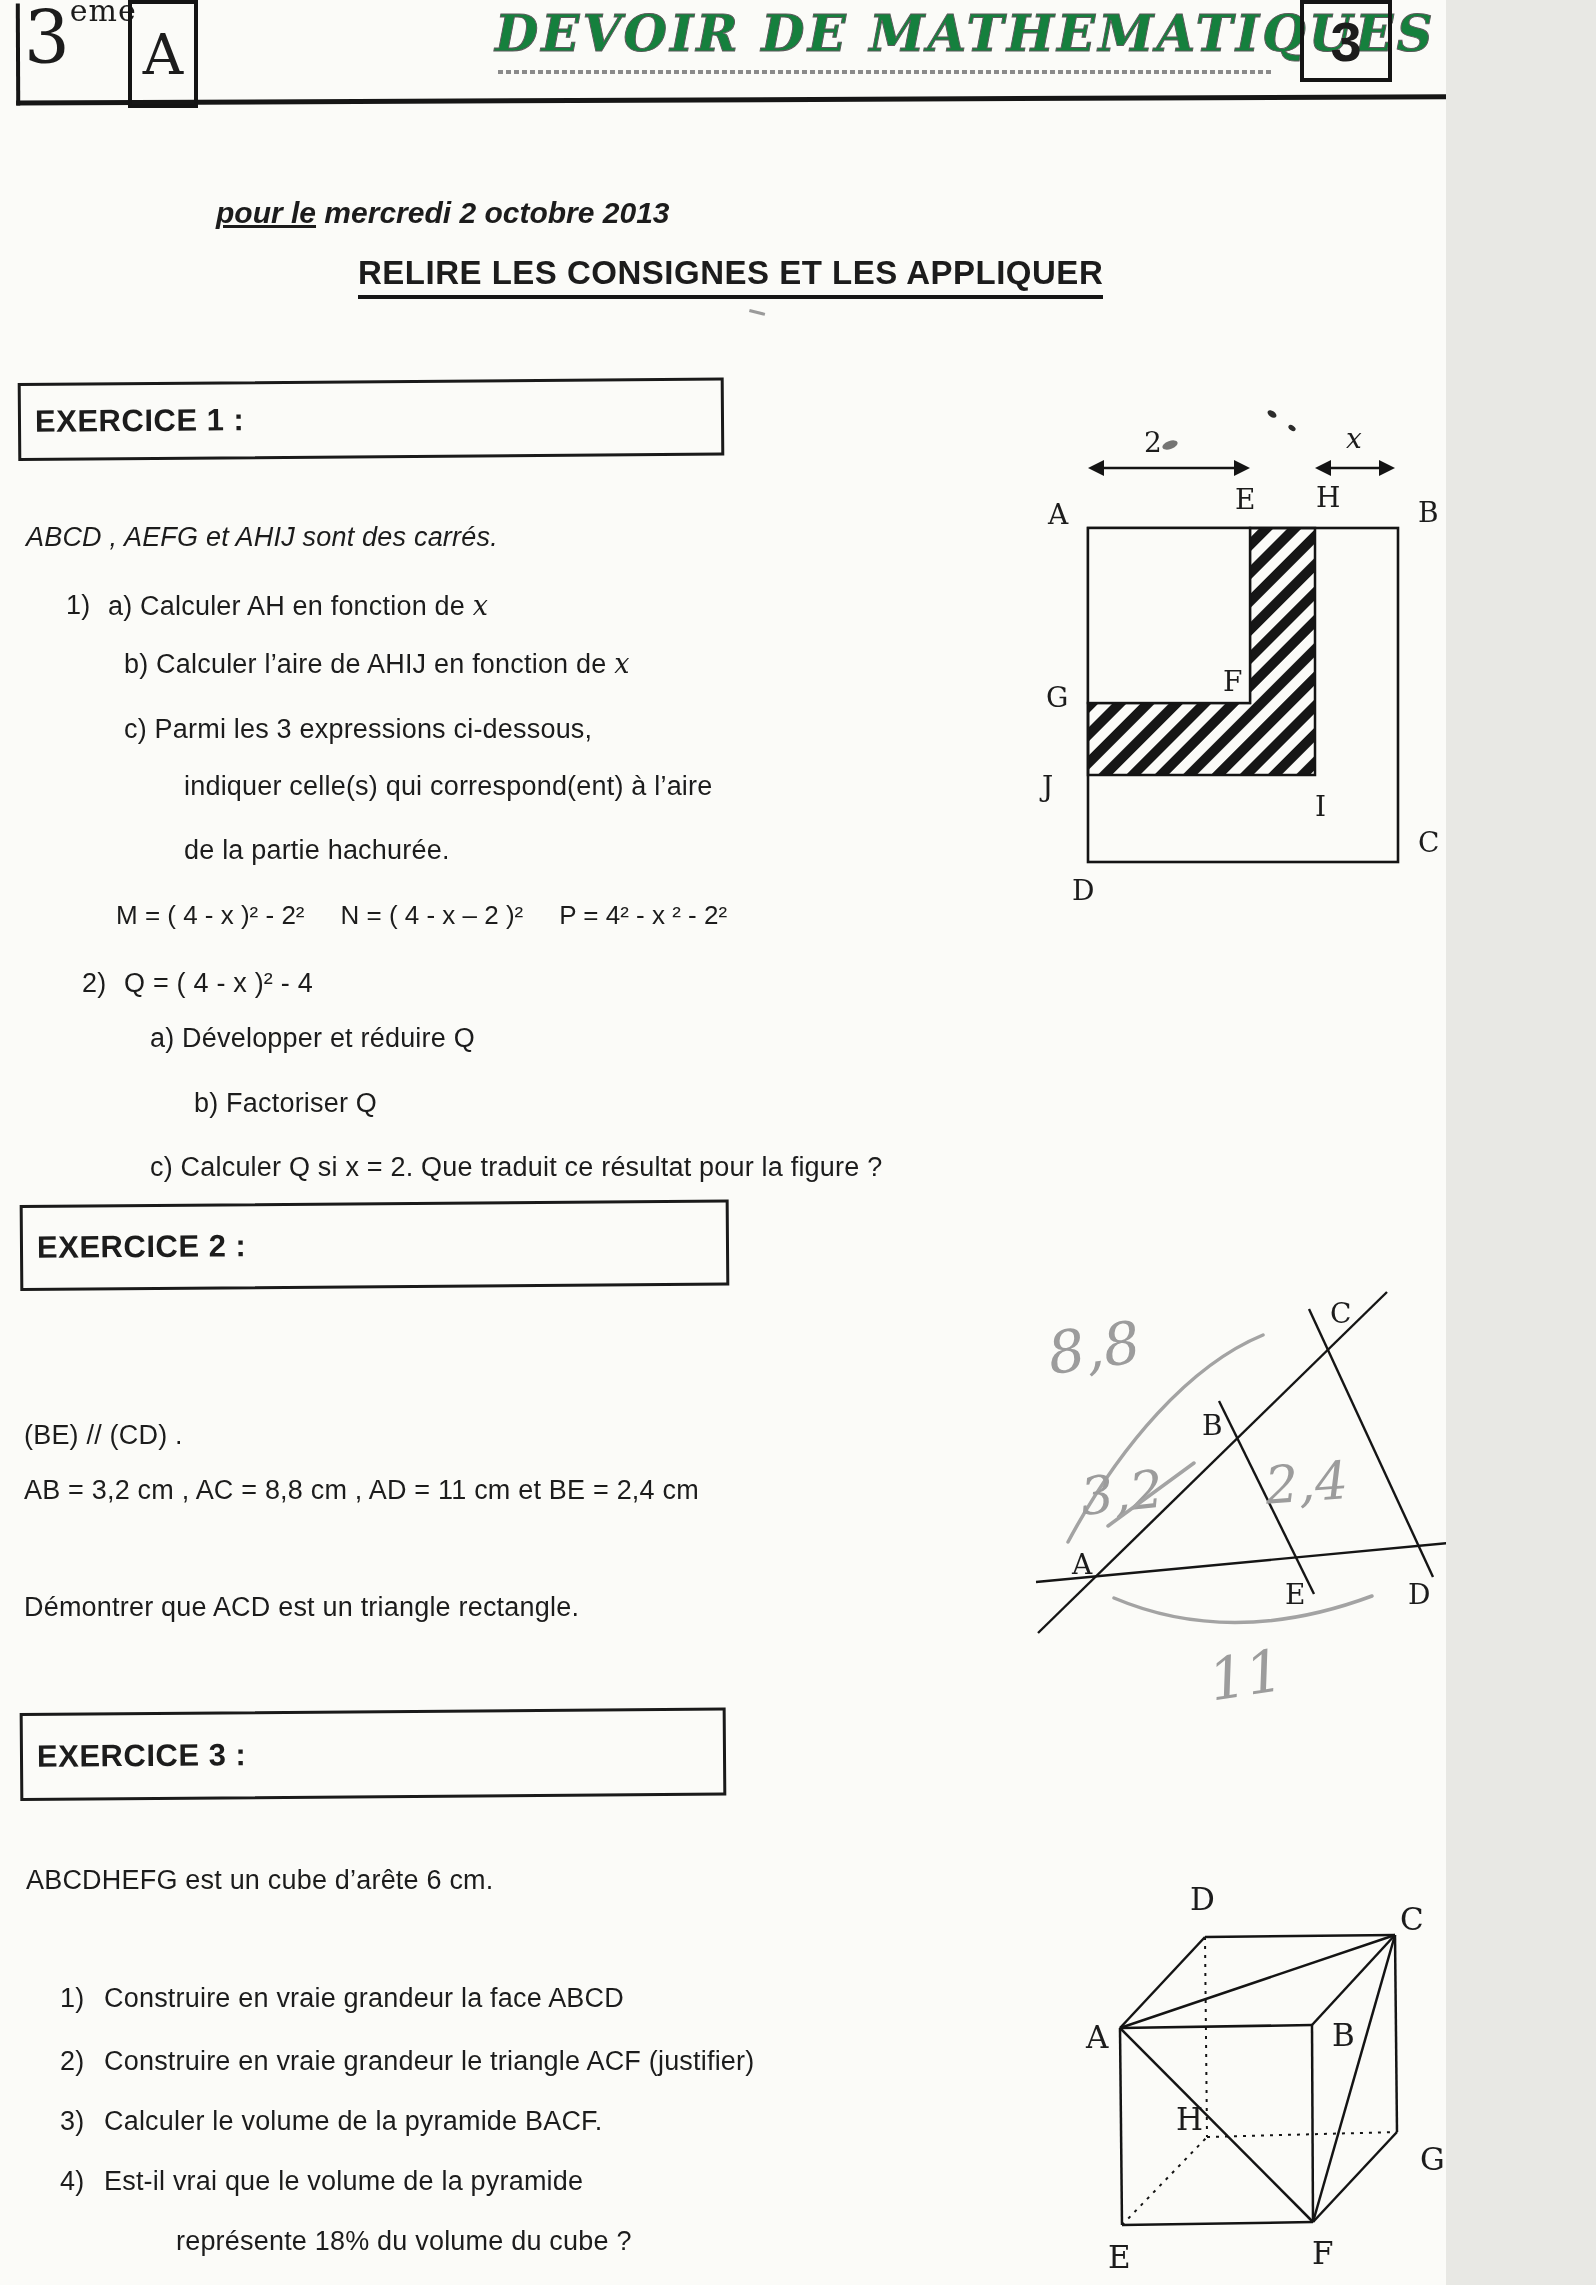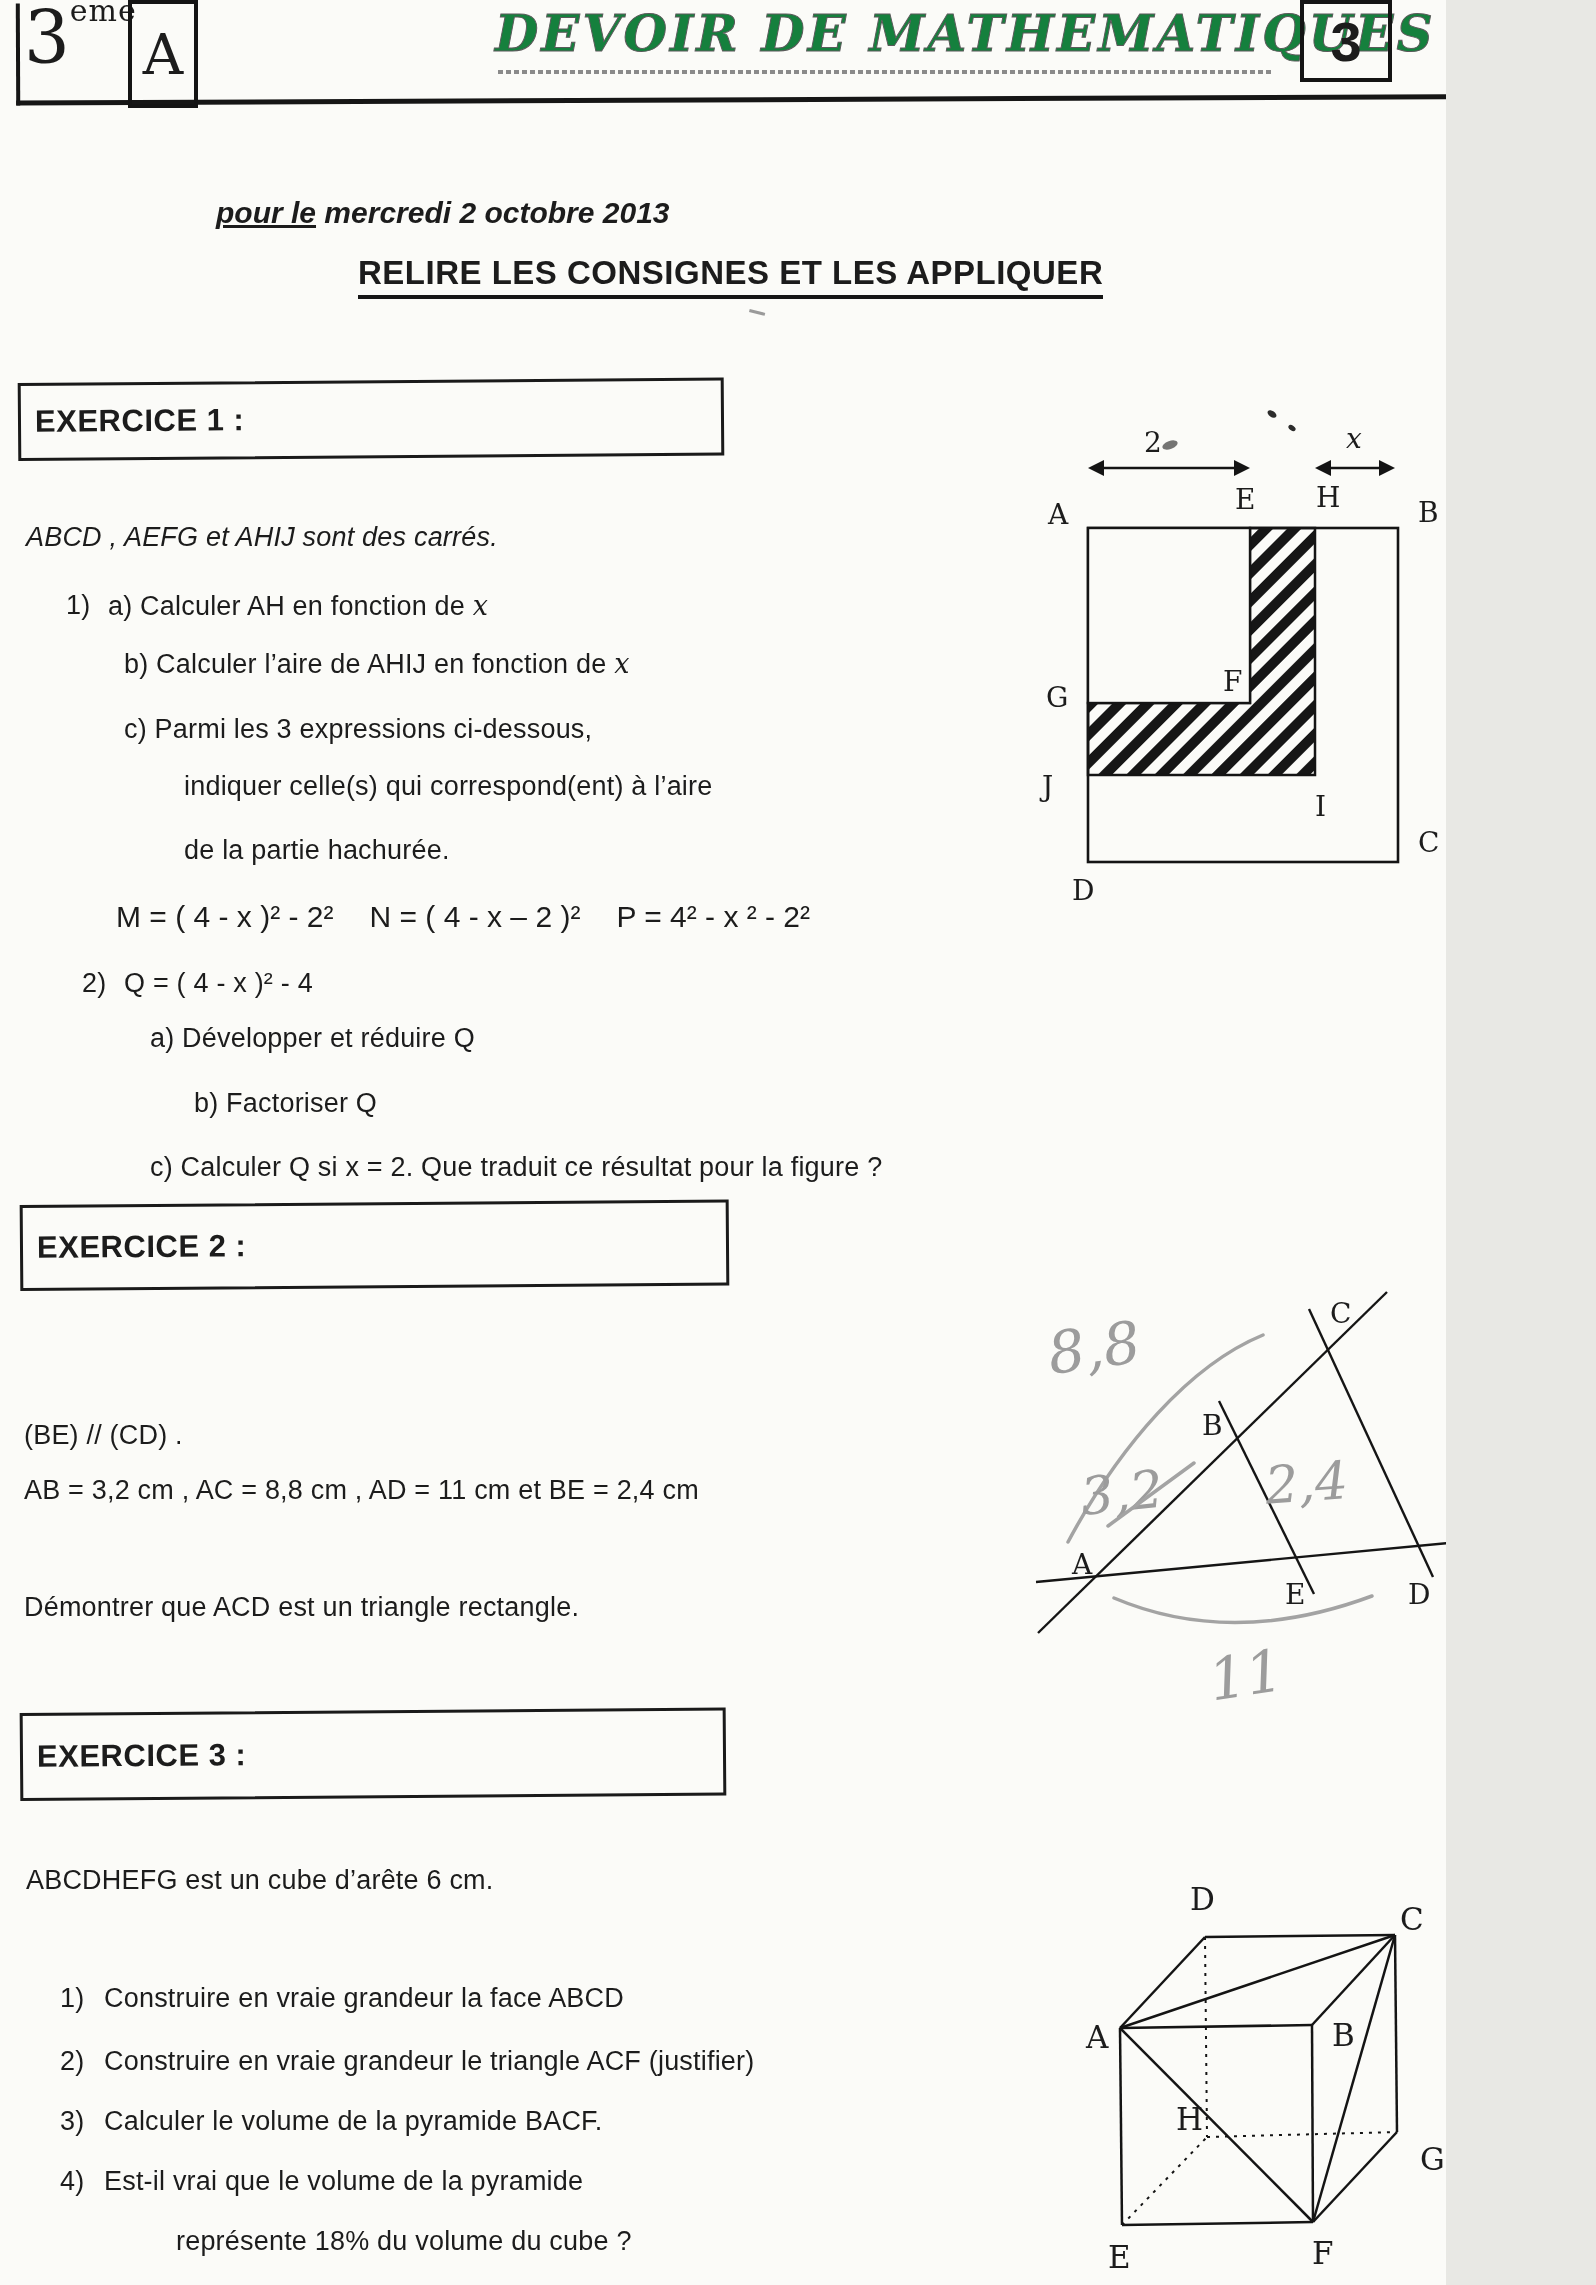--- a/index.html
+++ b/index.html
@@ -1,20 +1,20 @@
 <!DOCTYPE html>
 <html><head>
 <meta charset="utf-8">
 <style>
   html,body{margin:0;padding:0;background:#e8e8e4;}
   .page{position:relative;width:1446px;height:2285px;background:#fbfbf8;overflow:hidden;
         font-family:"Liberation Sans",sans-serif;color:#1c1c1c;}
   .abs{position:absolute;}
   .body-text{font-size:27px;letter-spacing:.2px;white-space:nowrap;}
-  .math-text{font-size:30px;white-space:nowrap;}
+  .math-text{font-size:26px;white-space:nowrap;}
   .mvar{font-family:"DejaVu Serif",serif;font-style:italic;}
   
   .hdr-frame{left:16px;top:0;width:1562px;height:97px;
              border-left:4px solid #161616;border-right:4px solid #161616;border-bottom:5px solid #161616;
              transform:rotate(-0.25deg);}
   .grade{left:24px;top:2px;font-family:"DejaVu Serif",serif;font-size:72px;line-height:1;}
   .grade sup{font-size:30px;vertical-align:top;position:relative;top:-6px;letter-spacing:1px;}
   .class-box{left:128px;top:0;width:62px;height:100px;border:4px solid #141414;
              display:flex;align-items:center;justify-content:center;
              font-family:"DejaVu Serif",serif;font-size:56px;}

